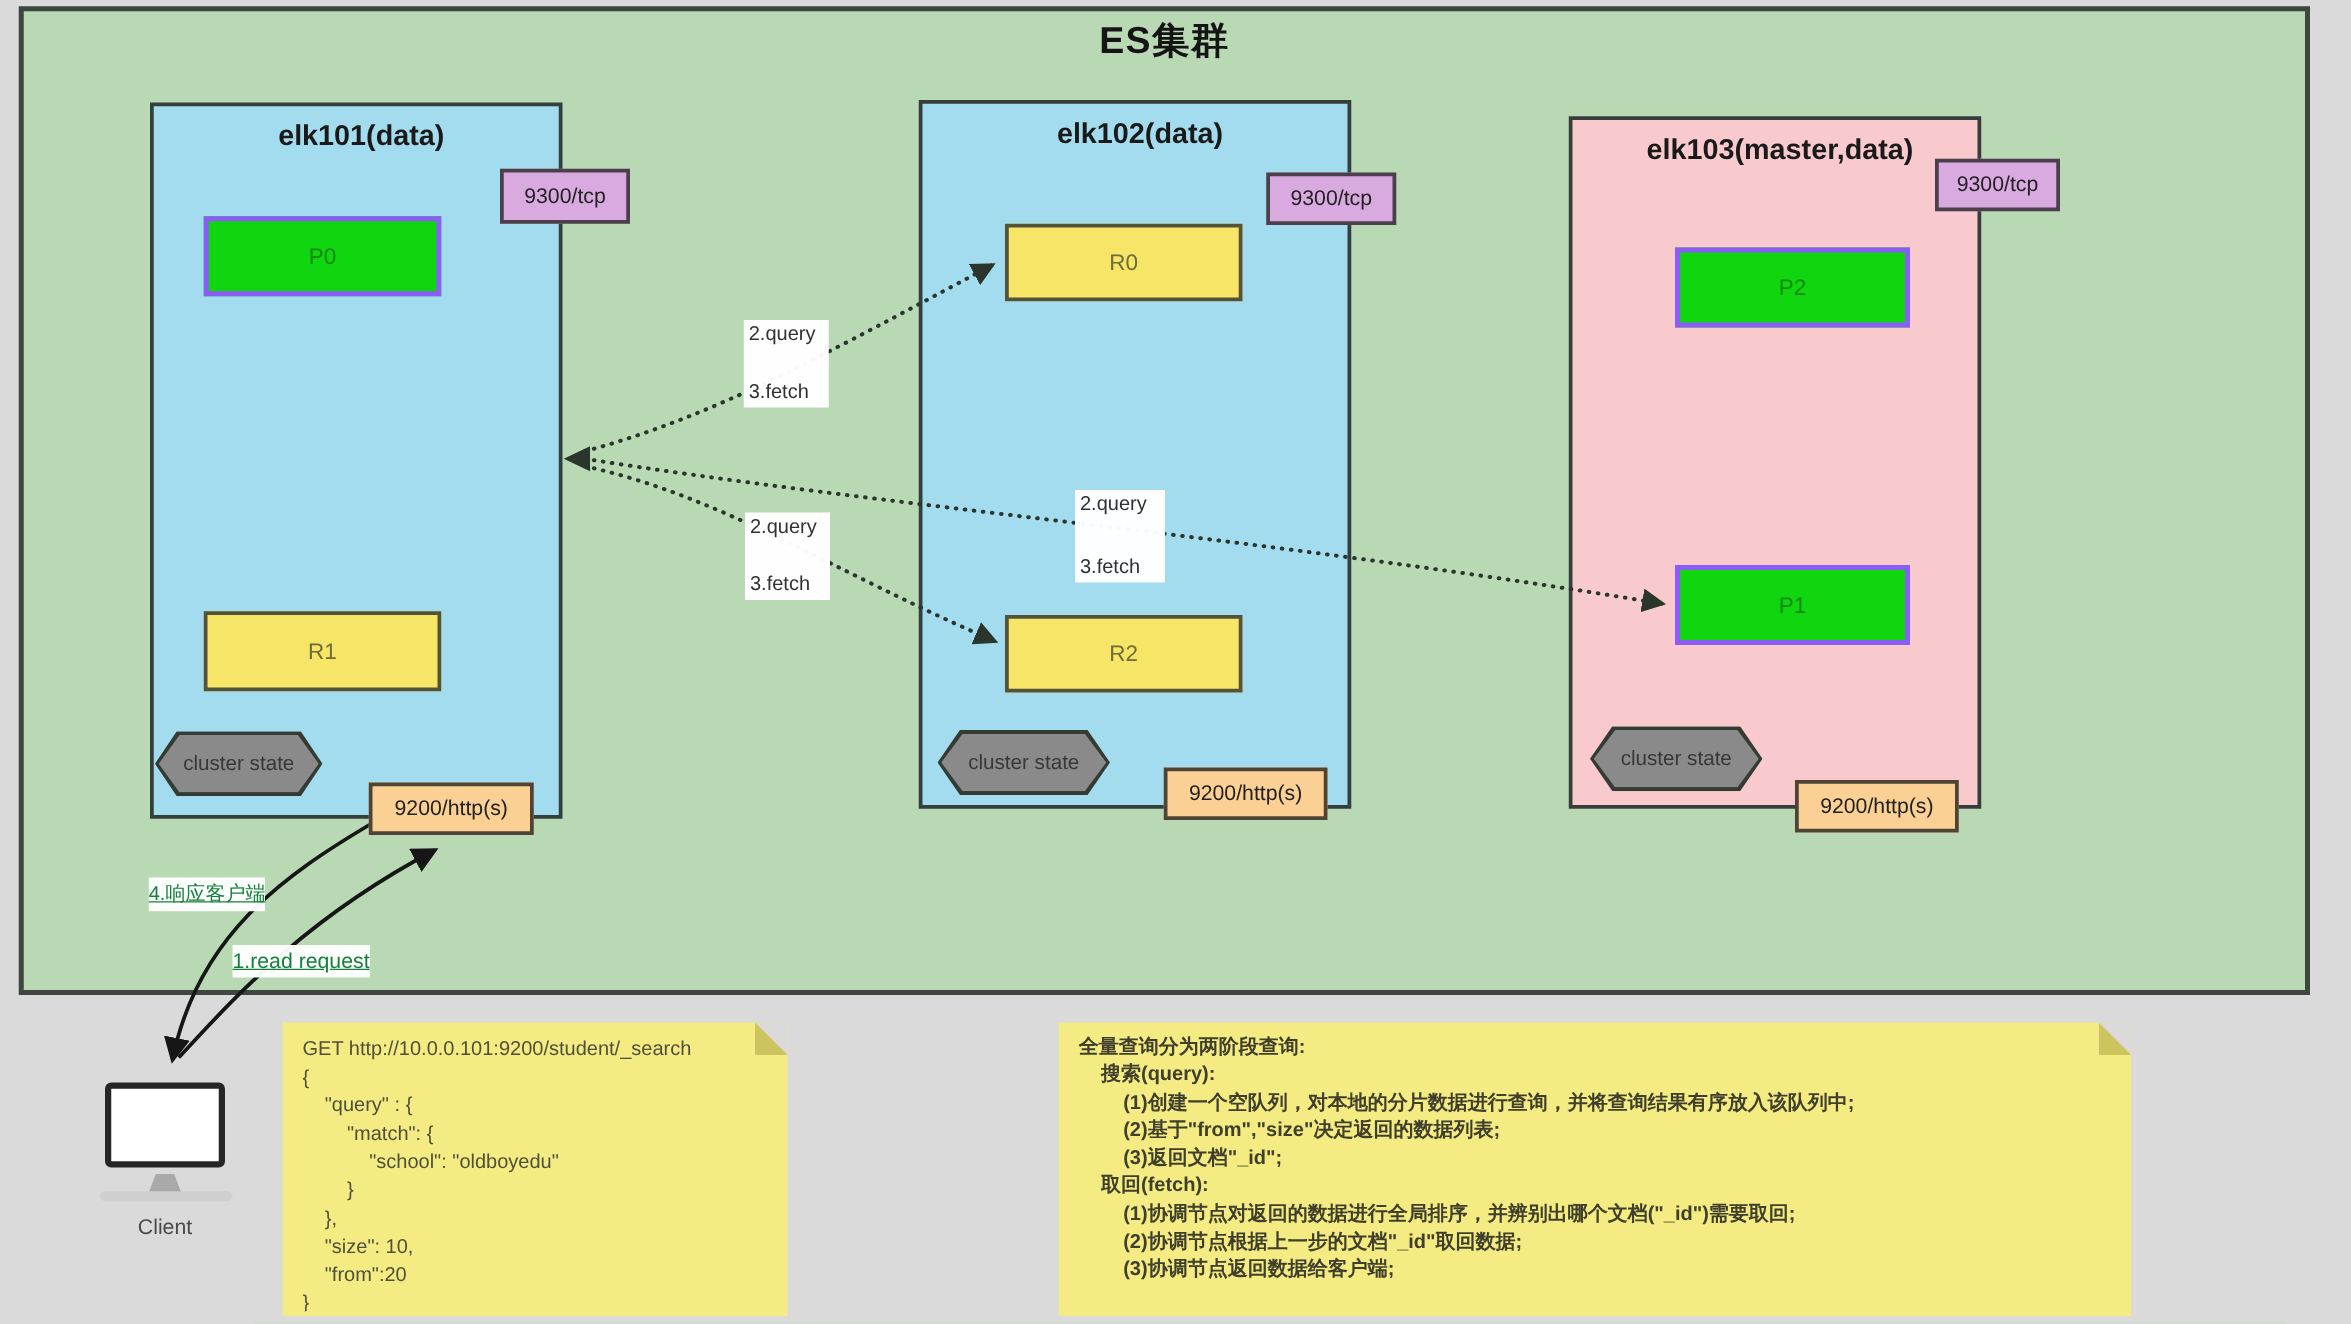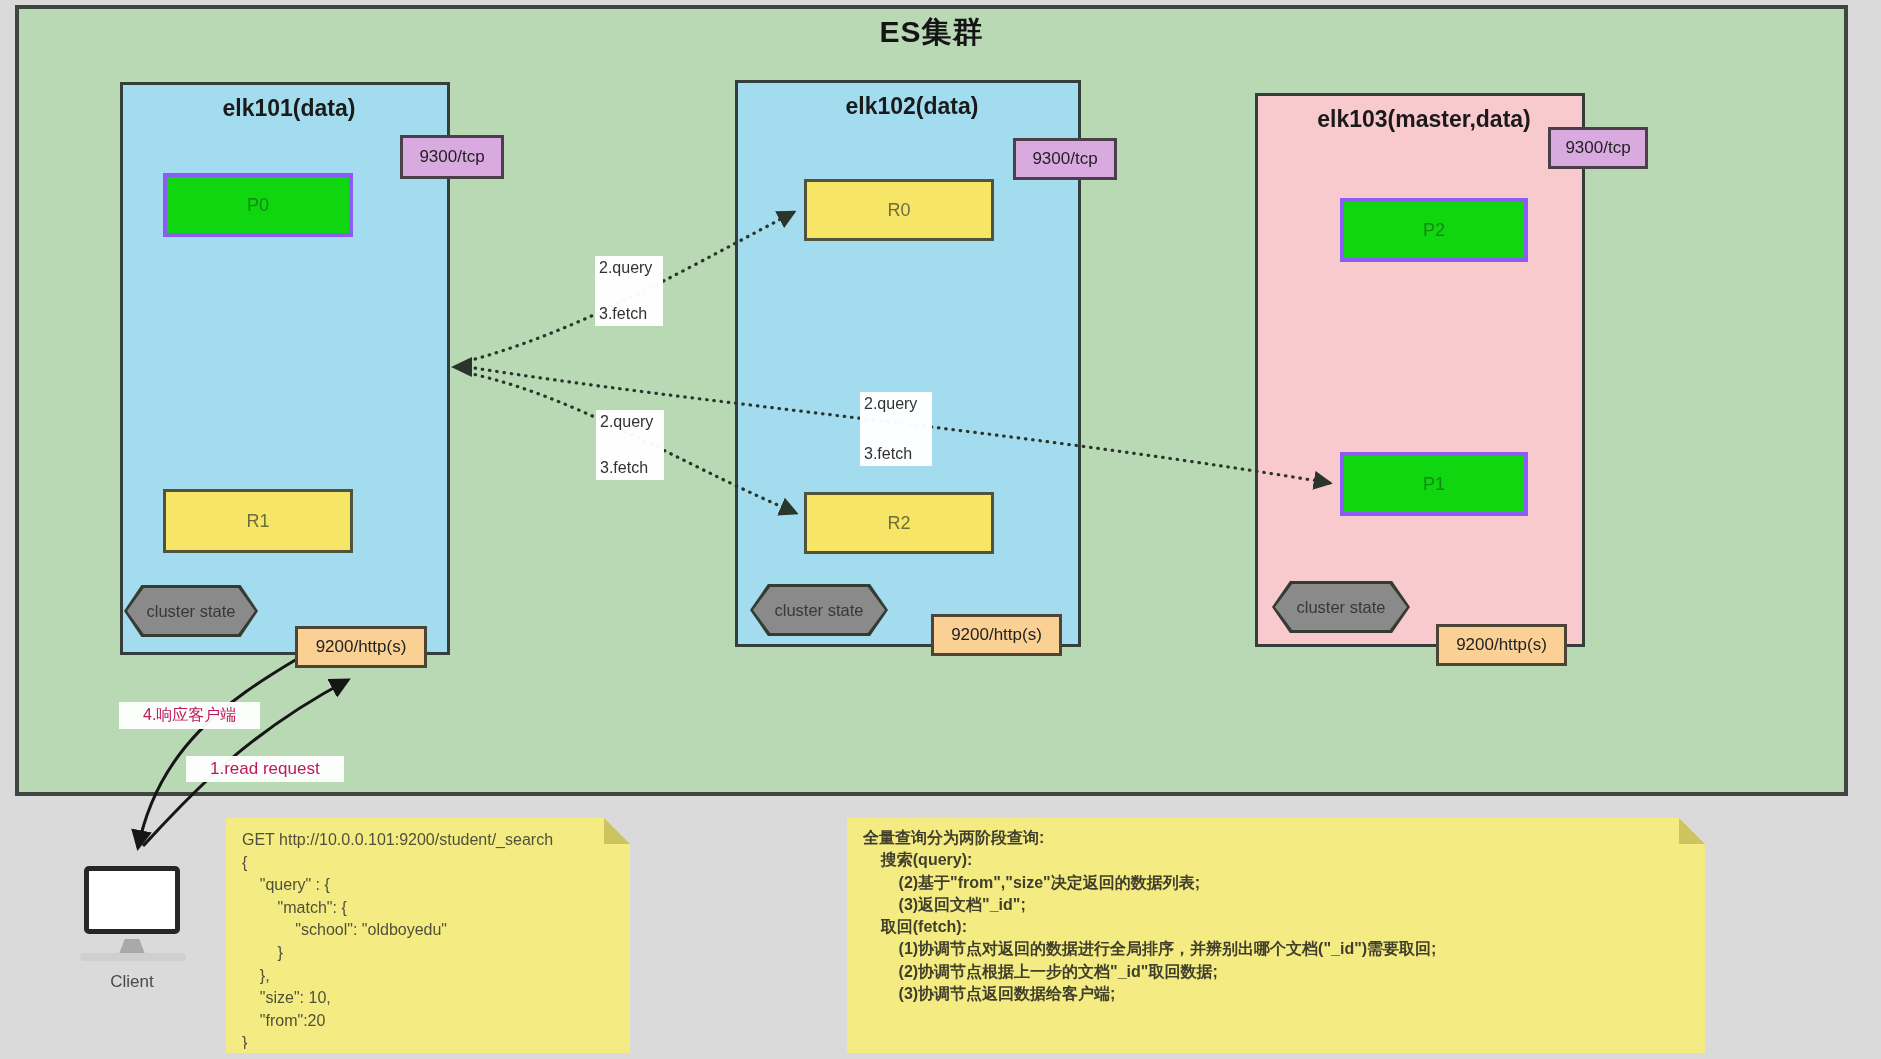--- a/index.html
+++ b/index.html
@@ -61,22 +61,22 @@
 
   
   .qf{
     background:rgba(255,255,255,0.97);z-index:6;
     display:flex;flex-direction:column;justify-content:space-between;
     padding:3px 4px;font-size:16px;color:#313131;line-height:1.15;
   }
 
   
   .flow-label{
-    background:rgba(255,255,255,0.96);z-index:6;color:#be185d;
-    padding:3px 24px;font-size:16px;white-space:nowrap;
+    background:rgba(255,255,255,0.96);z-index:6;color:#15803d;
+    padding:3px 0;font-size:16px;white-space:nowrap;text-decoration:underline;
   }
 
   
   .monitor{left:84px;top:866px;width:96px;height:68px;background:#ffffff;
     border:5px solid #262626;border-radius:5px;z-index:3;}
   .monitor-stand{left:119px;top:939px;width:26px;height:15px;background:#a9a9a9;
     clip-path:polygon(22% 0,78% 0,100% 100%,0 100%);z-index:3;}
   .monitor-base{left:80px;top:953px;width:106px;height:8px;background:#cfcfcf;
     border-radius:4px;z-index:3;}
   .client-label{left:64px;top:972px;width:136px;text-align:center;
@@ -192,20 +192,21 @@
     <div class="note-line">}</div>
   </div>
 </div>
 
 <div class="abs note note-explain" style="left:847px;top:818px;width:858px;height:235px;">
   <div class="note-cut"></div>
   <div class="note-fold"></div>
   <div class="note-body" style="top:9px;">
     <div class="note-line">全量查询分为两阶段查询:</div>
     <div class="note-line">    搜索(query):</div>
+    <div class="note-line">        (1)创建一个空队列，对本地的分片数据进行查询，并将查询结果有序放入该队列中;</div>
     <div class="note-line">        (2)基于"from","size"决定返回的数据列表;</div>
     <div class="note-line">        (3)返回文档"_id";</div>
     <div class="note-line"></div>
     <div class="note-line">    取回(fetch):</div>
     <div class="note-line">        (1)协调节点对返回的数据进行全局排序，并辨别出哪个文档("_id")需要取回;</div>
     <div class="note-line">        (2)协调节点根据上一步的文档"_id"取回数据;</div>
     <div class="note-line">        (3)协调节点返回数据给客户端;</div>
   </div>
 </div>
 

